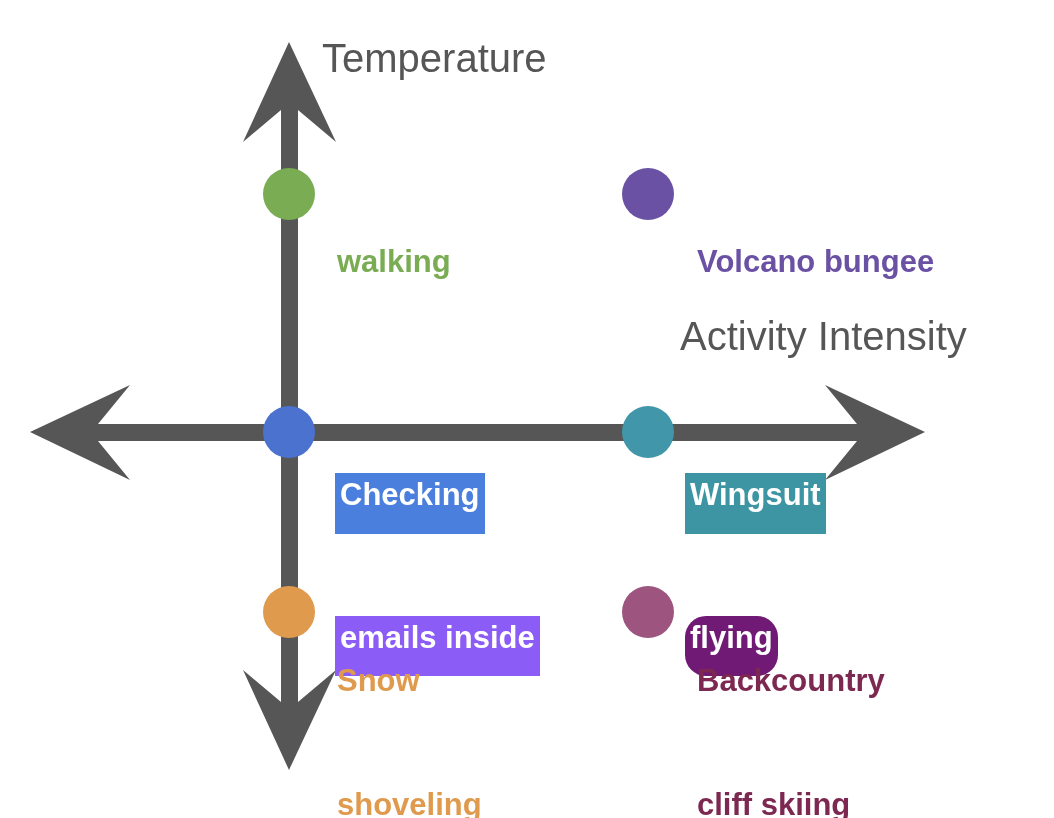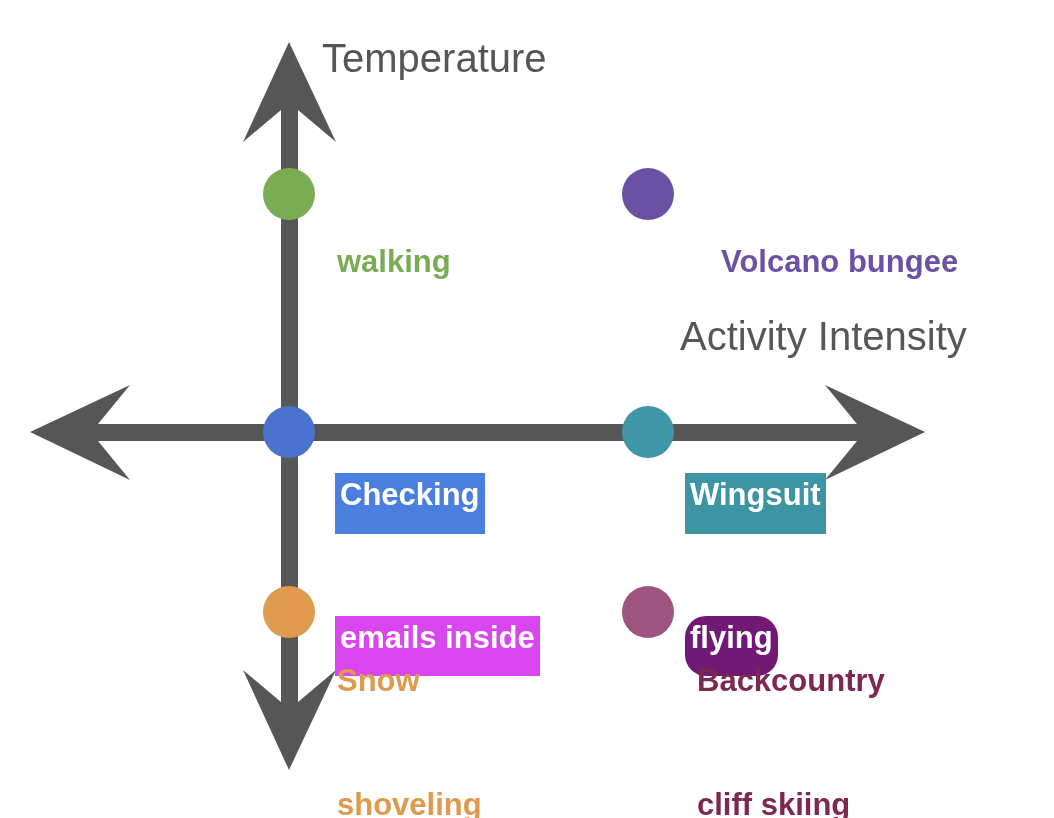--- a/index.html
+++ b/index.html
@@ -109,30 +109,30 @@
 
   <div class="item" id="item-beach-walking">
     <div class="item-dot" style="background: rgb(122, 172, 84);"></div>
     <div class="item-label" style="color: rgb(122, 172, 84);">
       <span class="lbl-line">walking</span>
     </div>
   </div>
 
   <div class="item" id="item-volcano-bungee-jumping">
     <div class="item-dot" style="background: rgb(106, 81, 163);"></div>
-    <div class="item-label" style="color: rgb(106, 81, 163); margin-left: 24px;">
+    <div class="item-label" style="color: rgb(106, 81, 163);">
       <span class="lbl-line">Volcano bungee</span>
     </div>
   </div>
 
   <div class="item" id="item-checking-emails-inside">
     <div class="item-dot" style="background: rgb(74, 114, 206);"></div>
     <div class="item-label highlighted" style="color: rgb(255, 255, 255);">
       <span class="lbl-line" style="background: rgb(74, 127, 221);">Checking</span>
-      <span class="lbl-line" style="background: #d946ef;">emails inside</span>
+      <span class="lbl-line" style="background: #8b5cf6;">emails inside</span>
     </div>
   </div>
 
   <div class="item" id="item-wingsuit-flying">
     <div class="item-dot" style="background: rgb(65, 150, 170);"></div>
     <div class="item-label highlighted" style="color: rgb(255, 255, 255);">
       <span class="lbl-line" style="background: rgb(61, 149, 163);">Wingsuit</span>
       <span class="lbl-line" style="background: #701a75; border-radius: 21px;">flying</span>
     </div>
   </div>

